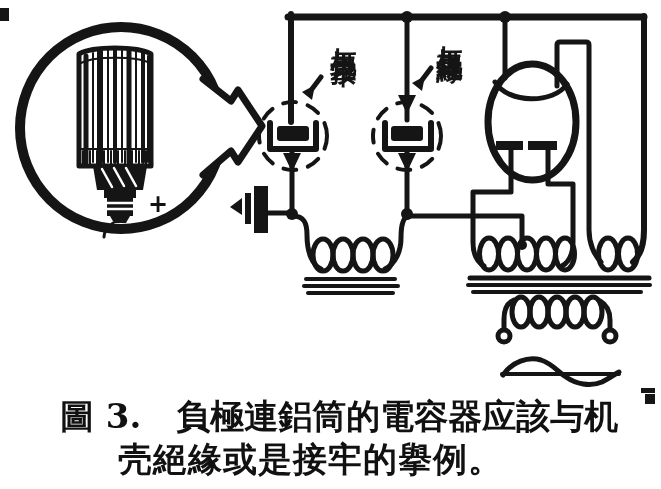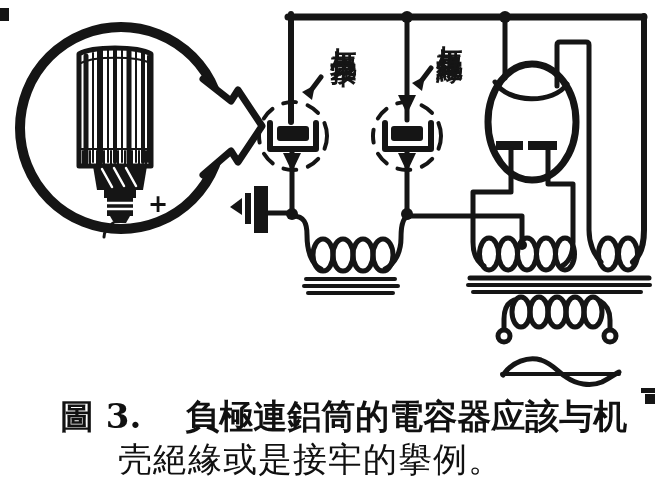--- a/index.html
+++ b/index.html
@@ -12,22 +12,22 @@
     position:absolute;writing-mode:vertical-rl;text-orientation:upright;
     font-size:26px;font-weight:700;letter-spacing:3px;color:#151515;
     font-family:"DejaVu Serif","Liberation Serif",serif;line-height:1;
   }
   .plusmark{
     position:absolute;left:148px;top:190px;font-size:24px;font-weight:900;
     font-family:"DejaVu Sans","Liberation Sans",sans-serif;color:#111;
   }
   .caption{position:absolute;left:0;top:394px;width:661px;color:#111;}
   .cap-l1{position:absolute;left:60px;top:0;font-size:34px;font-weight:800;white-space:nowrap;}
-  .cap-l1 .cap-txt{margin-left:44px;letter-spacing:0px;}
-  .cap-l2{position:absolute;left:118px;top:43px;font-size:34px;font-weight:400;white-space:nowrap;letter-spacing:1px;}
+  .cap-l1 .cap-txt{margin-left:35px;letter-spacing:0px;}
+  .cap-l2{position:absolute;left:118px;top:43px;font-size:34px;font-weight:700;white-space:nowrap;letter-spacing:1px;}
 </style>
 </head>
 <body>
 
 <div class="stage">
 
   <svg width="661" height="489" viewBox="0 0 661 489">
     <g stroke="#151515" fill="none" stroke-linecap="round" stroke-linejoin="round">
 
       <g stroke="none" fill="#151515">

